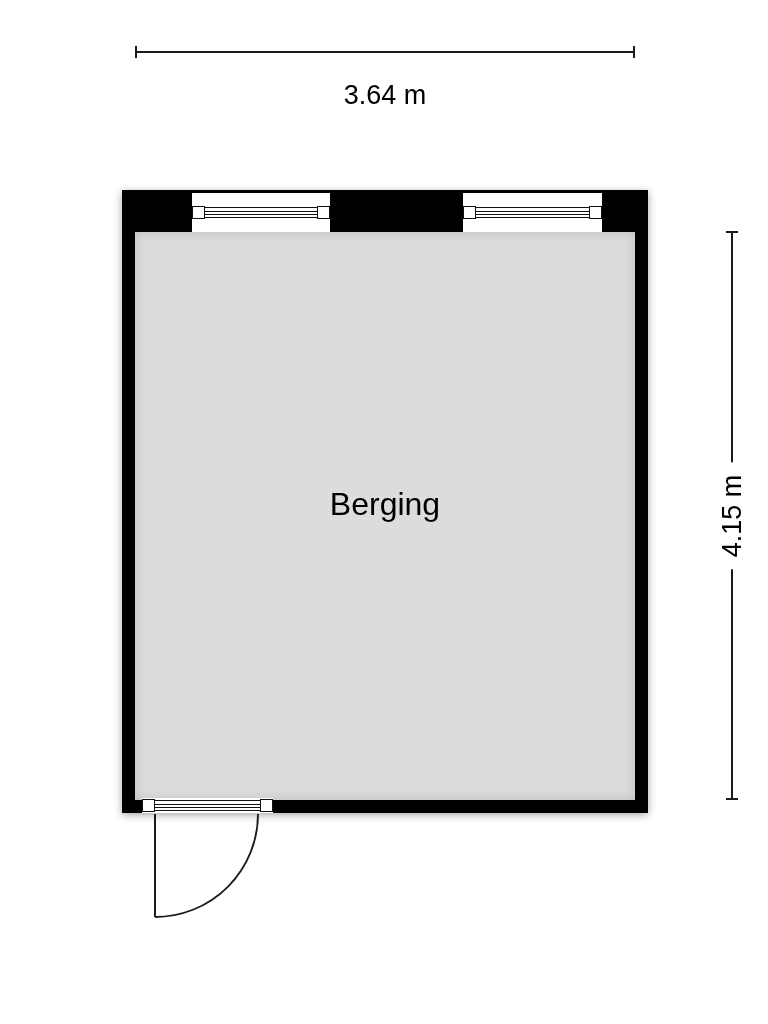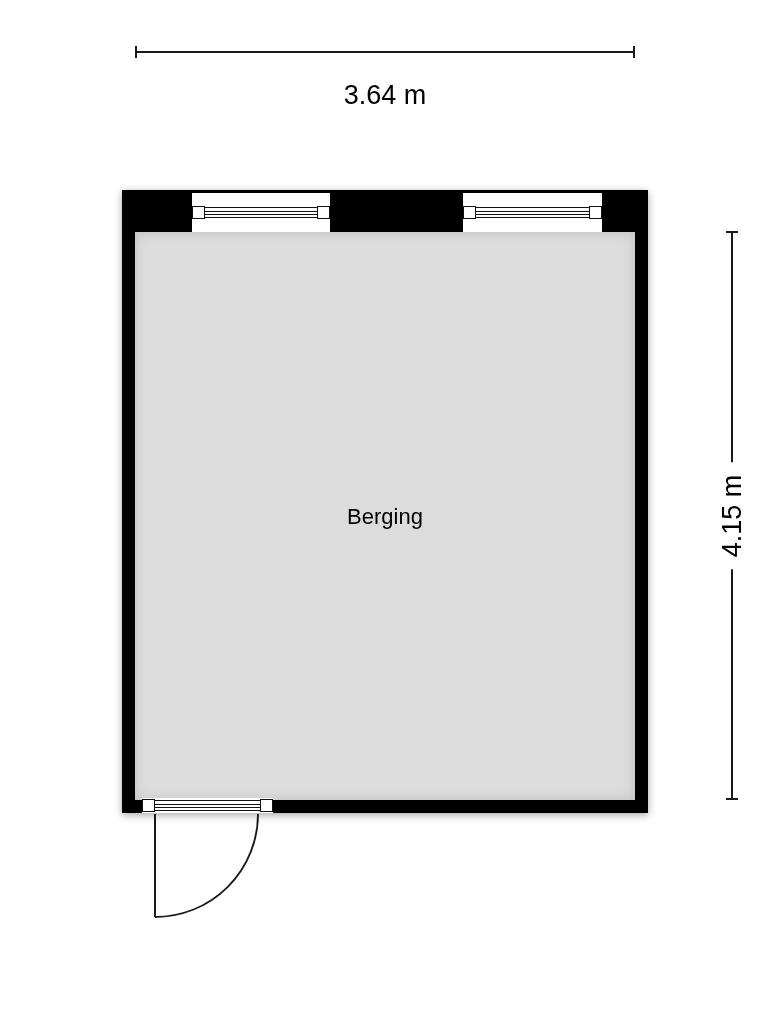--- a/index.html
+++ b/index.html
@@ -53,22 +53,22 @@
   .wall-right  { left: 513px; top: 0; width: 13px; height: 623px; }
   .wall-bottom { left: 0; top: 610px; width: 526px; height: 13px; }
 
   .floor {
     position: absolute; left: 13px; top: 42px; width: 500px; height: 568px;
     background: var(--floor, #dcdcdc);
     box-shadow: inset 0 0 12px rgba(0,0,0,0.14);
   }
 
   .room-label {
-    position: absolute; left: 263px; top: 327px; transform: translate(-50%, -50%);
-    font-size: 22px; line-height: 30px; white-space: nowrap;
+    position: absolute; left: 263px; top: 314px; transform: translate(-50%, -50%);
+    font-size: 32px; line-height: 30px; white-space: nowrap;
   }
 
   
   .opening { position: absolute; background: #fff; }
   .win-1   { left: 70px;  top: 3px;   width: 138px; height: 39px; }
   .win-2   { left: 341px; top: 3px;   width: 139px; height: 39px; }
   .doorway { left: 20px;  top: 608px; width: 131px; height: 15px; }
 
   .cap {
     position: absolute; top: 50%; width: 13px; height: 13px; margin-top: -6.5px;

